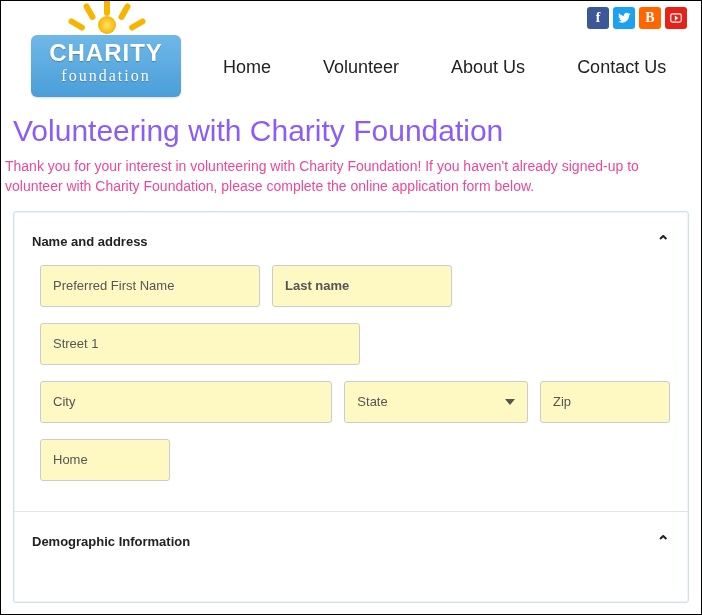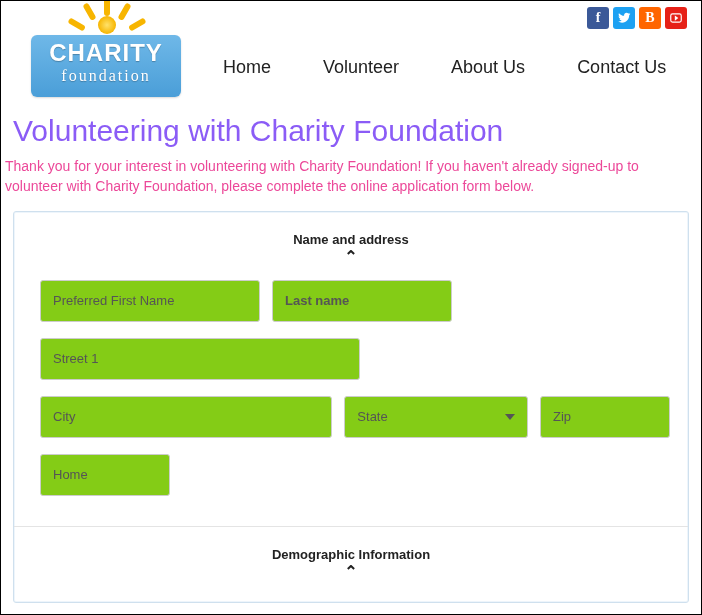--- a/index.html
+++ b/index.html
@@ -130,32 +130,31 @@
   }
   .section-head {
     display:flex;
     justify-content: space-between;
     align-items:center;
     font-size:13px;
     font-weight: bold;
     color:#222;
     cursor:pointer;
     padding: 6px 0 14px 0;
-    flex-direction: column;
   }
   .chev { font-size:16px; font-weight:bold; }
   .row { display:flex; gap:12px; margin-bottom:16px; padding-left:8px;}
   input.text, .select {
     height: 42px;
     border:1px solid #cccccc;
     border-radius:3px;
     padding: 0 12px;
     font-size:13px;
     color:#555;
-    background:#84cc16;
+    background:#fef9c3;
   }
   input.text::placeholder{ color:#555; }
   .select {
     display:flex;
     align-items:center;
     justify-content:space-between;
     cursor:pointer;
   }
   .select .caret {
     width:0;height:0;

